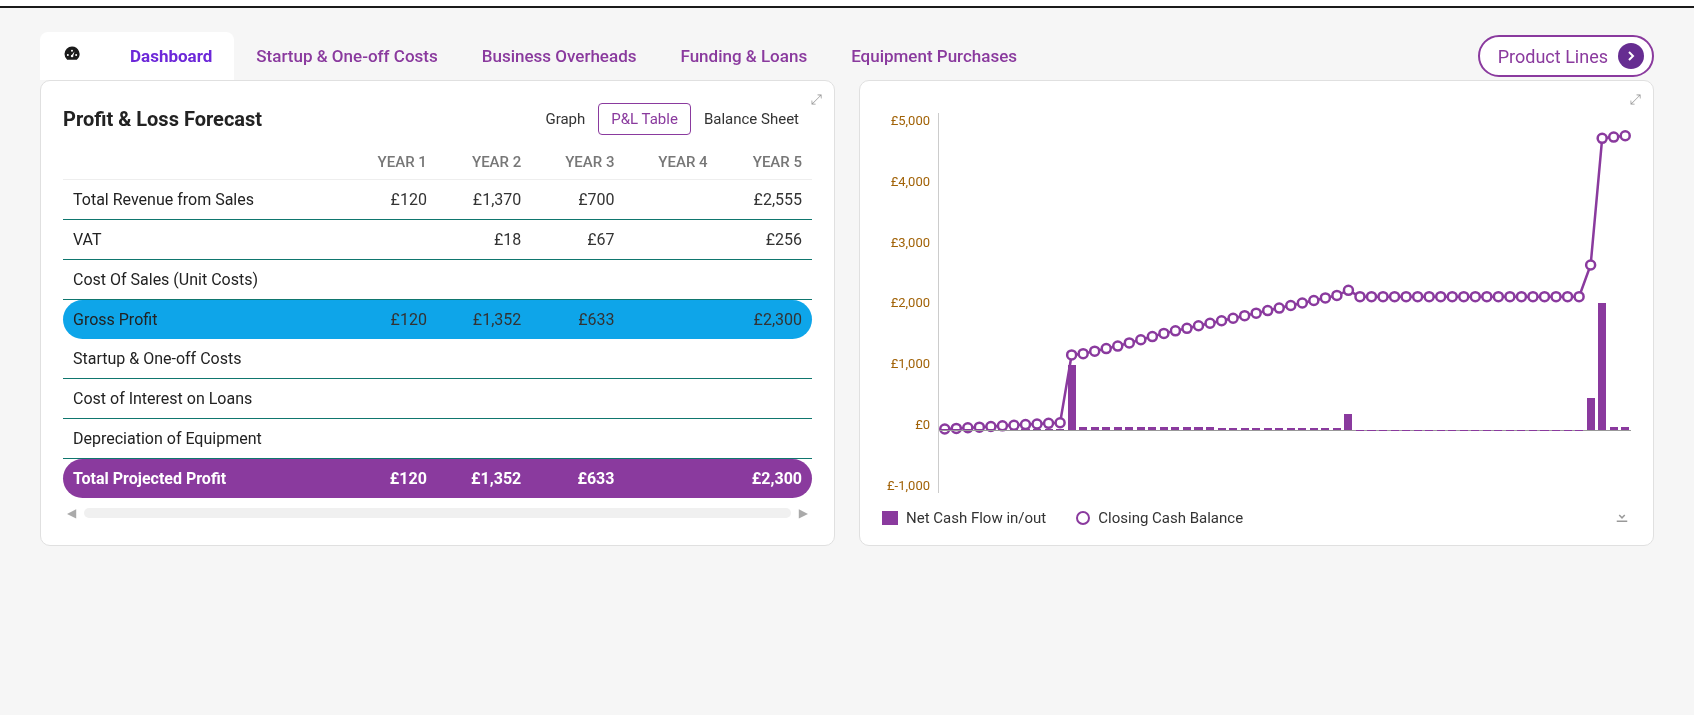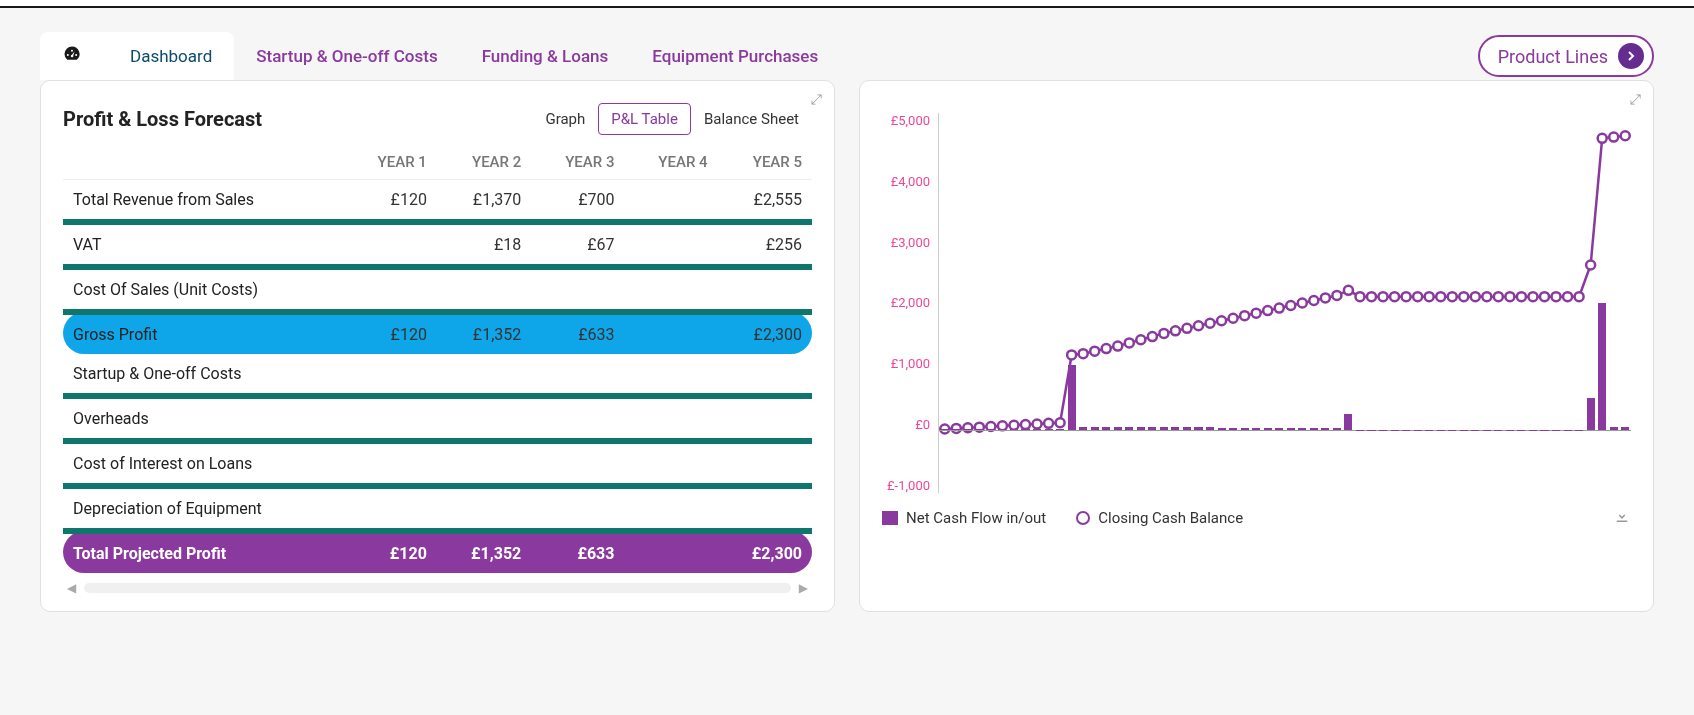--- a/index.html
+++ b/index.html
@@ -29,22 +29,22 @@
     font-size: 17px;
     font-weight: 500;
     cursor: pointer;
     border-radius: 8px 8px 0 0;
     display: flex;
     align-items: center;
     gap: 8px;
   }
   .tab.active {
     background: #fff;
-    color: #0c4a6e;
-    font-weight: 400;
+    color: #6d28d9;
+    font-weight: 700;
     gap: 48px;
   }
   .tab.active .dash-icon { color:#1a1a1a; }
   .spacer { flex:1; }
   .product-lines-btn {
     border: 2px solid #8a3a9e;
     border-radius: 999px;
     padding: 6px 8px 6px 18px;
     color: #8a3a9e;
     font-size: 18px;
@@ -86,21 +86,21 @@
   .view-btn.active {
     border:1.5px solid #8a3a9e; color:#8a3a9e; border-radius:4px;
   }
   table.pl { width:100%; border-collapse:collapse; }
   table.pl th {
     text-align:right; color:#777; font-weight:500; font-size:15px; padding:8px 10px;
     border-bottom:1px solid #eee;
   }
   table.pl th:first-child { text-align:left; }
   table.pl td {
-    padding:10px 10px; font-size:16px; text-align:right; border-bottom:6px solid #0f766e;
+    padding:10px 10px; font-size:16px; text-align:right; border-bottom:1px solid #0f766e;
   }
   table.pl td:first-child { text-align:left; color:#222; }
   tr.highlight-light td {
     background:#0ea5e9; border:none;
   }
   tr.highlight-light td:first-child { border-radius:24px 0 0 24px; }
   tr.highlight-light td:last-child  { border-radius:0 24px 24px 0; }
   tr.highlight-dark td {
     background:#8a3a9e; color:#fff; font-weight:700; border:none;
   }
@@ -110,21 +110,21 @@
     display:flex; align-items:center; justify-content:space-between; margin-top:8px;
     color:#aaa; font-size:12px; padding:0 4px;
   }
   .hscroll .track { flex:1; height:10px; background:#f0f0f0; border-radius:5px; margin:0 8px; position:relative;}
   .chart-area {
     position:relative; height:380px; margin-top:10px;
     display:flex;
   }
   .y-axis {
     display:flex; flex-direction:column; justify-content:space-between;
-    font-size:13px; color:#ec4899; text-align:right; padding-right:8px; width:56px;
+    font-size:13px; color:#a16207; text-align:right; padding-right:8px; width:56px;
   }
   .plot {
     flex:1; position:relative; border-left:1px solid #ccc;
   }
   .zero-line {
     position:absolute; left:0; right:0; height:1px; background:#999;
   }
   .bar {
     position:absolute; background:#8a3a9e; bottom:0;
   }
@@ -155,20 +155,23 @@
     <div class="tab active">
       <span class="dash-icon">
         <svg viewBox="0 0 24 24">
             <path d="M12 3a9 9 0 00-9 9 9 9 0 003 6.7V19h12v-.3A9 9 0 0012 3zm0 4a1.2 1.2 0 110 2.4A1.2 1.2 0 0112 7zm-5 5a1.2 1.2 0 110 2.4A1.2 1.2 0 017 12zm10 0a1.2 1.2 0 110 2.4 1.2 1.2 0 010-2.4zm-5 1l3-4-1.5 5a1.5 1.5 0 11-1.5-1z"></path>
           </svg>
       </span>
       <span>Dashboard</span>
     </div>
     <div class="tab">
       <span>Startup &amp; One-off Costs</span>
+    </div>
+    <div class="tab">
+      <span>Business Overheads</span>
     </div>
     <div class="tab">
       <span>Funding &amp; Loans</span>
     </div>
     <div class="tab">
       <span>Equipment Purchases</span>
     </div>
     <div class="spacer"></div>
     <div class="product-lines-btn">
       <span>Product Lines</span>
@@ -231,28 +234,20 @@
             <tr class="highlight-light">
               <td>Gross Profit</td>
               <td>£120</td>
               <td>£1,352</td>
               <td>£633</td>
               <td></td>
               <td>£2,300</td>
             </tr>
             <tr>
               <td>Startup &amp; One-off Costs</td>
-              <td></td>
-              <td></td>
-              <td></td>
-              <td></td>
-              <td></td>
-            </tr>
-            <tr>
-              <td>Overheads</td>
               <td></td>
               <td></td>
               <td></td>
               <td></td>
               <td></td>
             </tr>
             <tr>
               <td>Cost of Interest on Loans</td>
               <td></td>
               <td></td>

